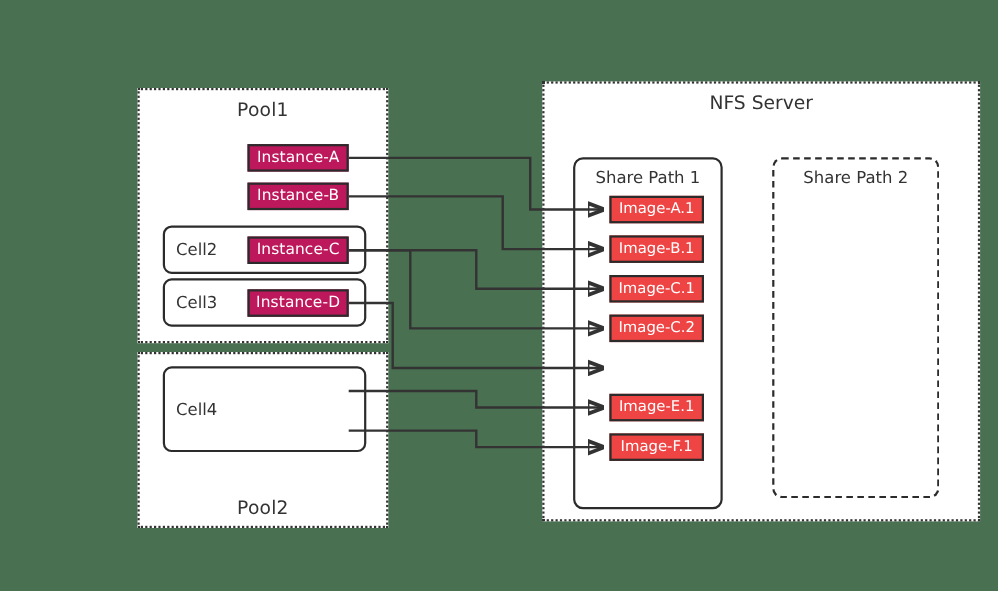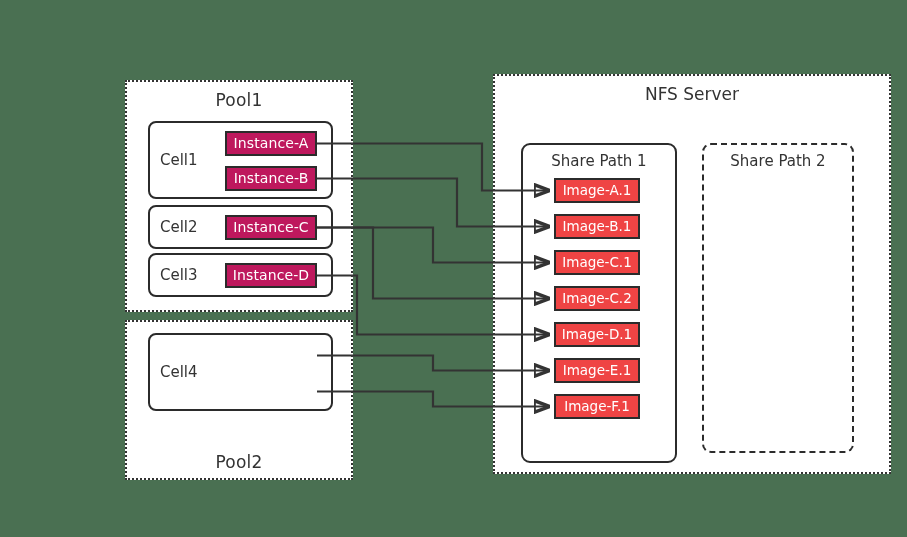--- a/index.html
+++ b/index.html
@@ -101,21 +101,21 @@
 
   
   .sharepath {
     position: absolute;
     background: #ffffff;
     box-sizing: border-box;
     border-radius: 9px;
   }
   #share1 {
     left: 476px; top: 143px;
-    width: 156px; height: 320px;
+    width: 136px; height: 320px;
     border: 2px solid #2b2b2b;
   }
   #share2 {
     left: 657px; top: 143px;
     width: 152px; height: 310px;
     border: 2px dashed #2b2b2b;
   }
   .sharepath-label {
     position: absolute;
     left: 0; right: 0; top: 7px;
@@ -150,23 +150,20 @@
 </style>
 </head>
 <body>
 
 <div id="stage">
 
   <div class="pool" id="pool1">
     <div class="pool-label">Pool1</div>
   </div>
 
-  <div class="cell" id="cell1">
-    <span class="cell-label">Cell1</span>
-  </div>
   <div class="cell" id="cell2">
     <span class="cell-label">Cell2</span>
   </div>
   <div class="cell" id="cell3">
     <span class="cell-label">Cell3</span>
   </div>
 
   <div class="pool" id="pool2">
     <div class="pool-label">Pool2</div>
   </div>
@@ -188,21 +185,20 @@
     <div class="sharepath-label">Share Path 1</div>
   </div>
   <div class="sharepath" id="share2">
     <div class="sharepath-label">Share Path 2</div>
   </div>
 
   <div class="image-chip" style="top:178px">Image-A.1</div>
   <div class="image-chip" style="top:214px">Image-B.1</div>
   <div class="image-chip" style="top:250px">Image-C.1</div>
   <div class="image-chip" style="top:286px">Image-C.2</div>
-  <div class="image-chip" style="top:322px">Image-D.1</div>
   <div class="image-chip" style="top:358px">Image-E.1</div>
   <div class="image-chip" style="top:394px">Image-F.1</div>
 
   <svg id="wires" viewBox="0 0 907 537">
     <defs>
       <marker id="arrow" viewBox="0 0 10 10" refX="9" refY="5" markerWidth="7" markerHeight="7" orient="auto-start-reverse">
         <path d="M 0 1.2 L 10 5 L 0 8.8 z" fill="#333333" stroke="none"></path>
       </marker>
     </defs>
 

